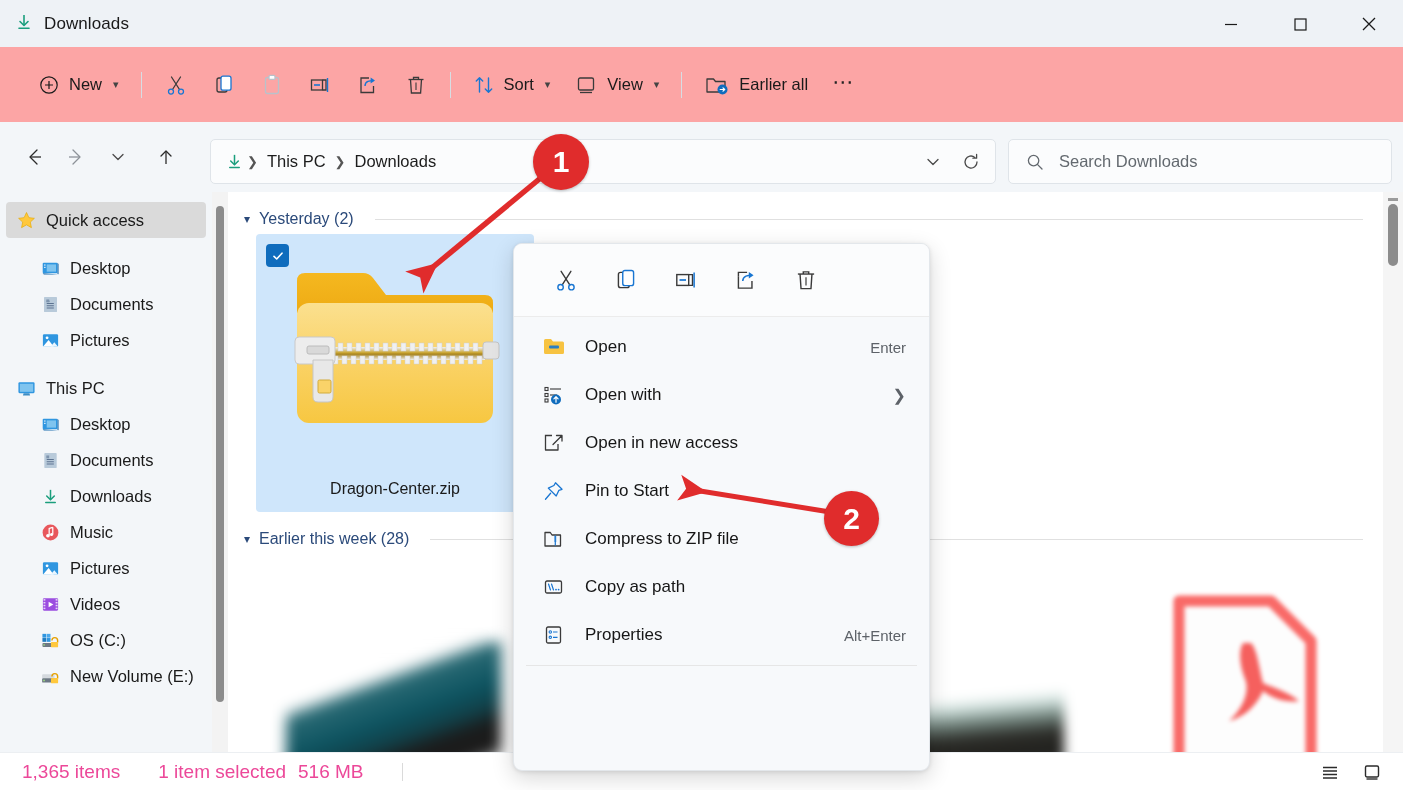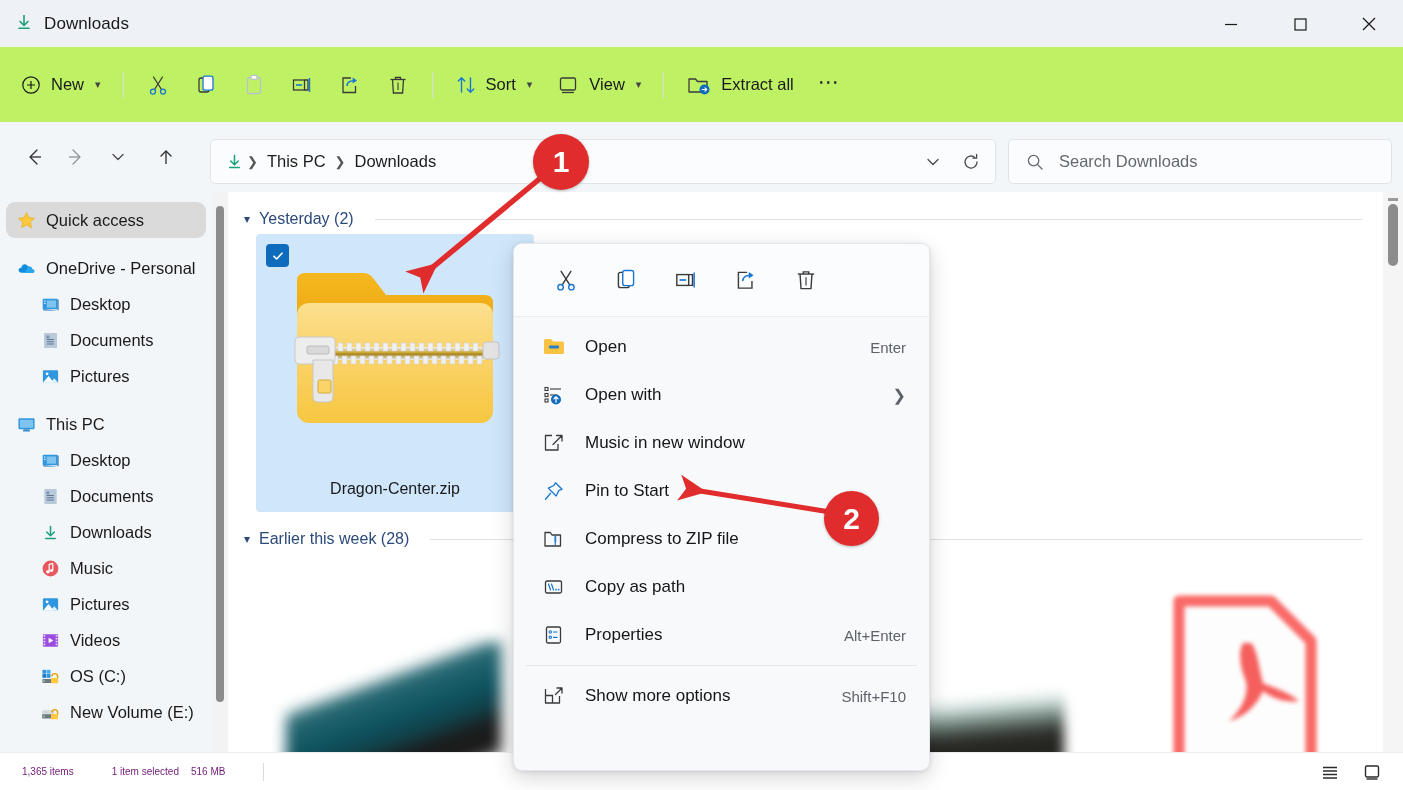--- a/index.html
+++ b/index.html
@@ -26,22 +26,22 @@
   .title-text { font-size: 17px; color: #1a1a1a; letter-spacing: .1px; }
   .win-controls { position: absolute; right: 0; top: 0; height: 47px; display: flex; }
   .win-btn {
     width: 69px; height: 47px; display: flex; align-items: center; justify-content: center;
   }
   .win-btn svg { display: block; }
 
   
   .toolbar {
     position: absolute; left: 0; top: 47px; width: 1403px; height: 75px;
-    background: #bef264;
-    display: flex; align-items: center; padding-left: 8px; gap: 0;
+    background: #fca5a5;
+    display: flex; align-items: center; padding-left: 26px; gap: 0;
   }
   .tb-item {
     height: 40px; display: flex; align-items: center; gap: 9px;
     padding: 0 12px; border-radius: 5px; cursor: default;
   }
   .tb-label { font-size: 16.5px; color: #1a1a1a; }
   .tb-sep { width: 1px; height: 26px; background: #d7dde3; margin: 0 10px; }
   .tb-icon { display: flex; align-items: center; justify-content: center; }
   .chev { font-size: 11px; color: #444; margin-left: 2px; }
   .tb-dots { font-size: 21px; letter-spacing: 2px; color: #222; line-height: 1; padding-bottom: 7px;}
@@ -76,21 +76,21 @@
   }
   .searchbox input::placeholder { color: #63696f; }
 
   
   .sidebar {
     position: absolute; left: 0; top: 192px; width: 212px; height: 560px;
     background: #f3f6f9; overflow: hidden;
   }
   .sb-item {
     height: 36px; display: flex; align-items: center; gap: 10px;
-    padding-left: 10px; margin: 0 6px; border-radius: 9px;
+    padding-left: 10px; margin: 0 6px; border-radius: 4px;
     font-size: 16.5px; color: #1a1a1a; white-space: nowrap;
   }
   .sb-item.indent { padding-left: 34px; }
   .sb-item.selected { background: #dadada; }
   .sb-gap { height: 12px; }
   .sb-icon { width: 20px; height: 20px; display: flex; align-items: center; justify-content: center; flex: 0 0 20px;}
 
   
   .sb-scroll {
     position: absolute; left: 212px; top: 192px; width: 16px; height: 560px;
@@ -161,21 +161,21 @@
   .c-thumb-cap {
     position: absolute; left: 5px; top: 6px; width: 10px; height: 3px; background: #9b9b9b;
   }
 
   
   .statusbar {
     position: absolute; left: 0; top: 752px; width: 1403px; height: 38px;
     background: #ffffff; display: flex; align-items: center;
     border-top: 1px solid #eceff2;
   }
-  .st-text { font-size: 10px; color: #701a75; }
+  .st-text { font-size: 19px; color: #ec4899; }
   .st-1 { margin-left: 22px; }
   .st-2 { margin-left: 38px; }
   .st-3 { margin-left: 12px; }
   .st-div { width: 1px; height: 18px; background: #dadada; margin-left: 38px; }
   .st-right { margin-left: auto; display: flex; align-items: center; gap: 8px; padding-right: 14px; }
   .vbtn { width: 34px; height: 30px; display: flex; align-items: center; justify-content: center; border-radius: 4px;}
 
   
   .ctxmenu {
     position: absolute; left: 513px; top: 243px; width: 417px; height: 528px;
@@ -348,21 +348,21 @@
     <div class="tb-sep"></div>
 
     <div class="tb-item">
       <span class="tb-icon">
         <svg width="26" height="24" viewBox="0 0 26 24">
           <path d="M3 6 L3 19 L21 19 L21 8.5 L11.5 8.5 L9.5 6 Z" stroke="#3a3a3a" stroke-width="1.3" fill="none" stroke-linejoin="round"></path>
           <circle cx="18.5" cy="16.5" r="5" fill="#0f6cbd"></circle>
           <path d="M16.2 16.5 L20.6 16.5 M19 14.9 L20.7 16.5 L19 18.1" stroke="#fff" stroke-width="1.2" fill="none" stroke-linecap="round" stroke-linejoin="round"></path>
         </svg>
       </span>
-      <span class="tb-label">Extract all</span>
+      <span class="tb-label">Earlier all</span>
     </div>
     <div class="tb-item">
       <span class="tb-dots">⋯</span>
     </div>
   </div>
 
   <div class="addrrow">
     <div style="display:flex;align-items:center;padding-left:16px;gap:6px;">
       <div class="nav-btn">
         <svg width="22" height="22" viewBox="0 0 22 22">
@@ -432,29 +432,20 @@
     <div class="sb-item selected" style="margin-top:10px;">
       <span class="sb-icon">
         <svg width="19" height="19" viewBox="0 0 20 20">
             <path d="M10 1.6 L12.5 7 L18.3 7.7 L14 11.7 L15.2 17.5 L10 14.6 L4.8 17.5 L6 11.7 L1.7 7.7 L7.5 7 Z" fill="#ffc83d" stroke="#e5a900" stroke-width=".7"></path>
           </svg>
       </span>
       <span>Quick access</span>
     </div>
     <div class="sb-gap"></div>
 
-    <div class="sb-item">
-      <span class="sb-icon">
-        <svg width="19" height="19" viewBox="0 0 20 20">
-            <path d="M5 14.5 C2.6 14.5 1.4 12.9 1.7 11.3 C2 9.8 3.4 9 4.6 9.2 C4.7 6.7 6.9 5.3 8.9 5.7 C10.4 6 11.3 7 11.7 8.1 C13.6 7.6 15.8 8.7 16.1 10.7 C17.5 10.9 18.4 12 18.3 13.1 C18.2 14 17.4 14.5 16.4 14.5 Z" fill="#0f8ce0"></path>
-            <path d="M11.7 8.1 C13.6 7.6 15.8 8.7 16.1 10.7 C17.5 10.9 18.4 12 18.3 13.1 C18.2 14 17.4 14.5 16.4 14.5 L8 14.5 Z" fill="#28a8ea"></path>
-          </svg>
-      </span>
-      <span>OneDrive - Personal</span>
-    </div>
     <div class="sb-item indent">
       <span class="sb-icon">
         <svg width="19" height="19" viewBox="0 0 20 20">
             <rect x="1.8" y="4" width="15.5" height="11" rx="1" fill="#2f96e0"></rect>
             <rect x="3.4" y="5.7" width="1.3" height="1.3" fill="#fff"></rect>
             <rect x="3.4" y="8.2" width="1.3" height="1.3" fill="#fff"></rect>
             <rect x="6" y="5.7" width="9.8" height="7.6" fill="#7fc4ef"></rect>
             <path d="M17.3 4 L18.5 5.2 L18.5 16.2 L17.3 15 Z" fill="#1f6fb0"></path>
             <path d="M1.8 15 L18.5 16.2 L3 16.2 Z" fill="#1f6fb0"></path>
           </svg>
@@ -806,21 +797,21 @@
       </div>
 
       <div class="ctx-item">
         <span class="ctx-ico">
           <svg width="24" height="22" viewBox="0 0 24 22">
             <path d="M3.5 7 L3.5 18 L16 18 L16 12" stroke="#3a3a3a" stroke-width="1.3" fill="none" stroke-linejoin="round"></path>
             <path d="M3.5 7 L3.5 3.5 L10 3.5" stroke="#3a3a3a" stroke-width="1.3" fill="none"></path>
             <path d="M20 3.5 L20 9 M20 3.5 L14.5 3.5 M20 3.5 L11 12.5" stroke="#3a3a3a" stroke-width="1.3" fill="none" stroke-linecap="round"></path>
           </svg>
         </span>
-        <span class="ctx-label">Music in new window</span>
+        <span class="ctx-label">Open in new access</span>
       </div>
 
 
       <div class="ctx-item">
         <span class="ctx-ico">
           <svg width="24" height="22" viewBox="0 0 24 22">
             <path d="M13.5 2.8 L20 9.3 L16.8 10.4 L14.2 16 L6.3 8.1 L11.9 5.5 Z" stroke="#1976d2" stroke-width="1.3" fill="none" stroke-linejoin="round"></path>
             <path d="M8.6 13.3 L3.5 19.2" stroke="#1976d2" stroke-width="1.3" stroke-linecap="round"></path>
           </svg>
         </span>
@@ -859,31 +850,20 @@
             <circle cx="8.3" cy="13.3" r="1.2" stroke="#1976d2" stroke-width="1.1" fill="none"></circle>
             <path d="M11 13.3 L15.5 13.3" stroke="#1976d2" stroke-width="1.2"></path>
           </svg>
         </span>
         <span class="ctx-label">Properties</span>
         <span class="ctx-accel">Alt+Enter</span>
       </div>
 
       <div class="ctx-divider"></div>
 
-      <div class="ctx-item">
-        <span class="ctx-ico">
-          <svg width="24" height="22" viewBox="0 0 24 22">
-            <path d="M3.5 4 L3.5 18 L17.5 18 L17.5 11" stroke="#3a3a3a" stroke-width="1.3" fill="none" stroke-linejoin="round"></path>
-            <path d="M3.5 10.5 L10.5 10.5 L10.5 18" stroke="#3a3a3a" stroke-width="1.3" fill="none"></path>
-            <path d="M20 3 L20 8 M20 3 L15 3 M20 3 L13.5 9.5" stroke="#3a3a3a" stroke-width="1.3" fill="none" stroke-linecap="round"></path>
-          </svg>
-        </span>
-        <span class="ctx-label">Show more options</span>
-        <span class="ctx-accel">Shift+F10</span>
-      </div>
     </div>
   </div>
 
   <svg class="anno-svg">
     <defs>
       <marker id="arrowhead1" markerWidth="6" markerHeight="6" refX="3" refY="3" orient="auto">
         <path d="M6 0.4 L0.4 3 L6 5.6 L4.6 3 Z" fill="#e02c2c"></path>
       </marker>
     </defs>
     <path d="M543 176 L427 272" stroke="#e02c2c" stroke-width="5.5" fill="none" marker-end="url(#arrowhead1)"></path>

